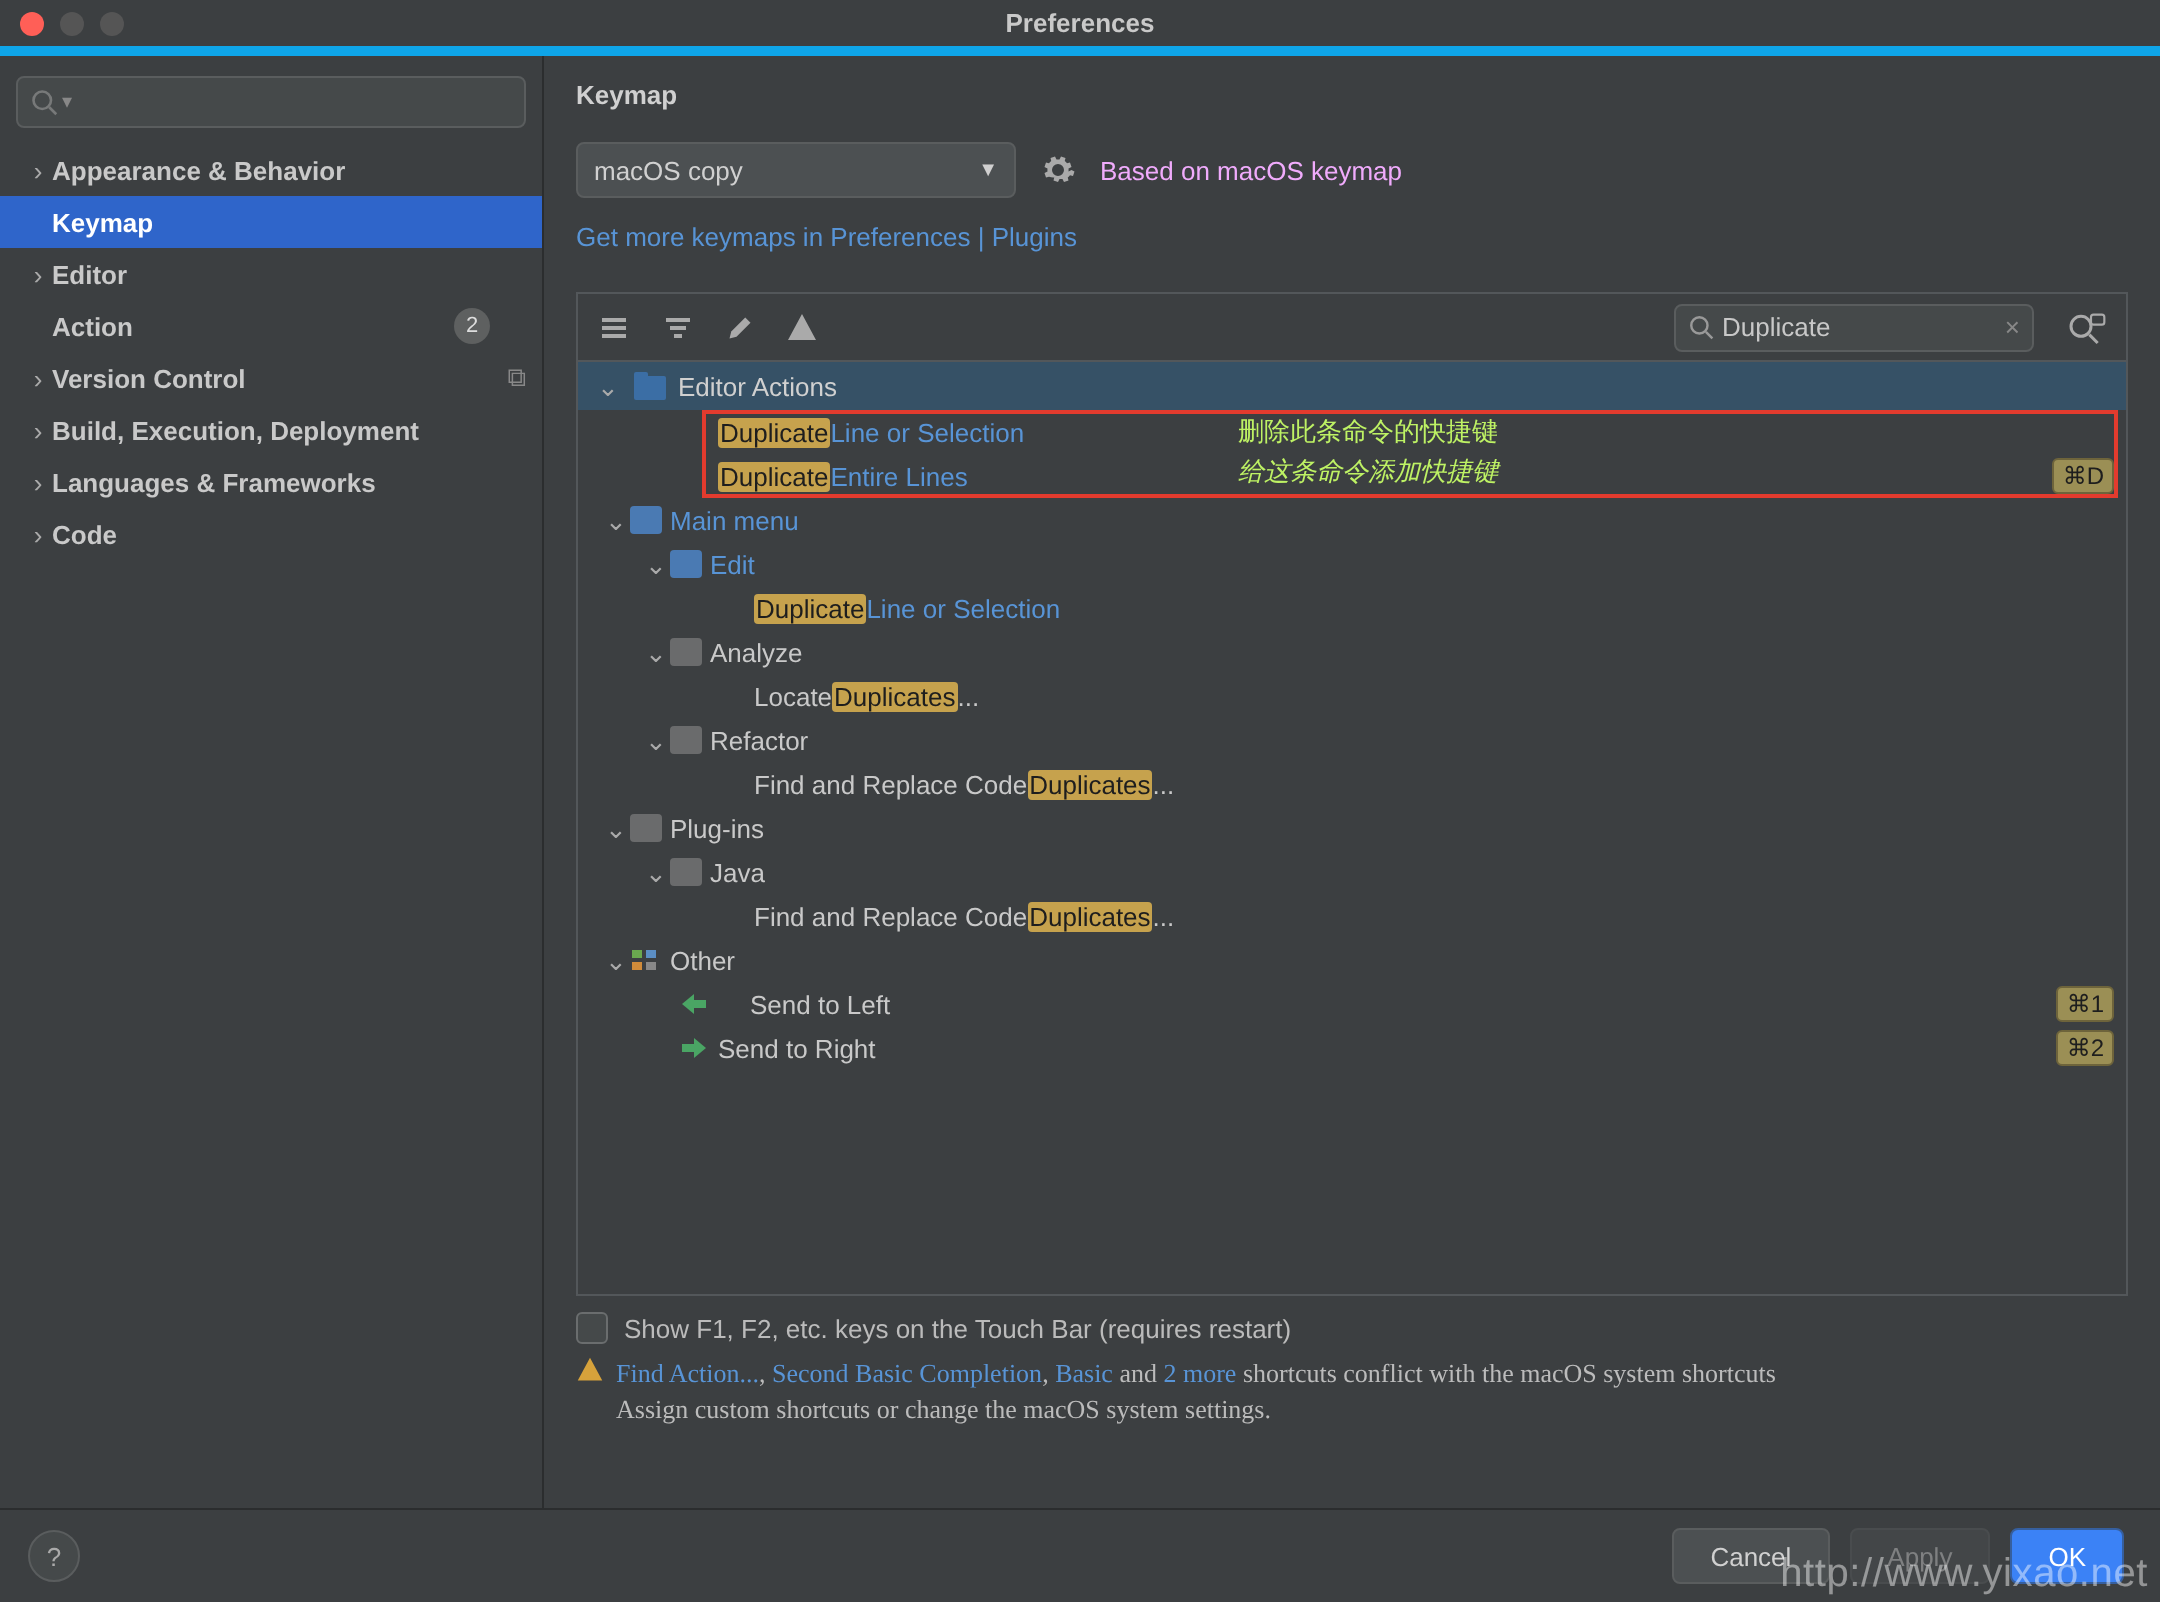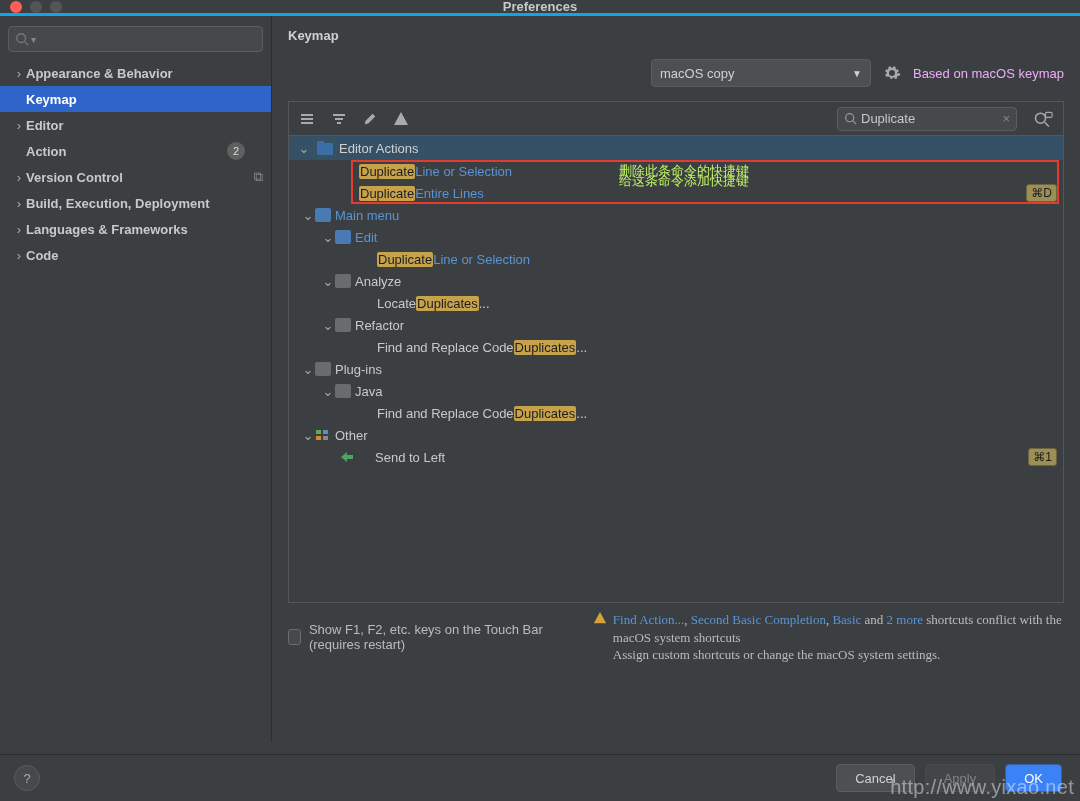--- a/index.html
+++ b/index.html
@@ -7,25 +7,25 @@
     width: 1080px; height: 801px;
     background: #3c3f41;
     font-family: -apple-system, "Helvetica Neue", Arial, sans-serif;
     font-size: 13px;
     color: #bbbbbb;
     overflow: hidden;
     position: relative;
   }
   
   .titlebar {
-    height: 16px;
+    height: 28px;
     background: #3c3f41;
     display: flex; align-items: center;
     padding-left: 10px;
-    border-bottom: 3px solid #0ea5e9;
+    border-bottom: 5px solid #0ea5e9;
     position: relative;
   }
   .traffic-lights { display:flex; gap:8px; }
   .tl { width:12px; height:12px; border-radius:50%; }
   .tl.red{background:#ff5f57;} .tl.yellow{background:#555;} .tl.green{background:#555;}
   .titlebar .title { position:absolute; left:0; right:0; text-align:center; color:#c9c9c9; font-weight:600; font-size:13px;}
   
   .main { display:flex; height: 726px; }
   .sidebar {
     width: 272px; background:#3c3f41;
@@ -70,21 +70,20 @@
     background:#3c3f41;
     position:relative;
   }
   .content-header{
     padding: 12px 16px 0 16px;
     color:#d0d0d0; font-weight:600;
   }
   .keymap-row{
     display:flex; align-items:center; gap:12px;
     padding: 16px 16px 6px 16px;
-    justify-content: flex-end;
   }
   .select{
     width: 220px; height:28px;
     background:#4c5052; border:1px solid #5a5d5e; border-radius:4px;
     display:flex; align-items:center; justify-content:space-between;
     padding:0 8px; color:#d0d0d0;
   }
   .gear{color:#aaa;}
   .based{color:#f0abfc;}
   .link{color:#5894d6; text-decoration:none;}
@@ -142,21 +141,21 @@
   }
   .redbox{
     position:absolute;
     border:2px solid #e33b2e;
     pointer-events:none;
   }
   .anno{color:#bef264; position:absolute; font-size:13px;}
   
   .footer-box{
     margin: 8px 16px 0 16px;
-    display:flex; flex-direction:row; gap:24px;
+    display:flex; flex-direction:column; gap:6px;
   }
   .check-row{display:flex; align-items:center; gap:8px; color:#bbb;}
   .checkbox{width:16px;height:16px;border:1px solid #6a6d6e;border-radius:3px;background:#45494a;}
   .warn-row{display:flex; gap:6px; color:#bbb; line-height:1.35;font-family:Liberation Serif, serif;}
   .warn-icon{color:#d6a23b;}
   .buttons{
     position:absolute; left:0; right:0; bottom:0;
     height:47px;
     border-top:1px solid #2b2d2e;
     display:flex; align-items:center; justify-content:flex-end;
@@ -248,20 +247,21 @@
         <span style="font-size:10px;">▼</span>
       </div>
       <span class="gear">
         <svg width="18" height="18" viewBox="0 0 24 24">
             <path fill="#aaa" d="M12 8a4 4 0 100 8 4 4 0 000-8zm9 4l2 1-1 3-2-.5a8 8 0 01-1.5 1.5l.5 2-3 1-1-2a8 8 0 01-2 0l-1 2-3-1 .5-2A8 8 0 016 16.5L4 17l-1-3 2-1a8 8 0 010-2L3 10l1-3 2 .5A8 8 0 017.5 6L7 4l3-1 1 2a8 8 0 012 0l1-2 3 1-.5 2A8 8 0 0118 7.5l2-.5 1 3-2 1a8 8 0 010 2z"></path>
           </svg>
       </span>
       <span class="based">Based on macOS keymap</span>
     </div>
 
+    <div class="getmore"><span>Get more keymaps in Preferences | Plugins</span></div>
 
     <div class="tree-toolbar">
       <span style="color:#aaa;">
         <svg width="16" height="16" viewBox="0 0 16 16">
             <rect x="2" y="3" width="12" height="2" fill="#aaa"></rect>
             <rect x="2" y="7" width="12" height="2" fill="#aaa"></rect>
             <rect x="2" y="11" width="12" height="2" fill="#aaa"></rect>
           </svg>
       </span>
       <span style="color:#aaa;">
@@ -379,24 +379,32 @@
         <span style="margin-left:4px;">Other</span>
       </div>
       <div class="tnode" style="padding-left:50px;">
         <svg width="16" height="14">
             <path d="M8 2 L2 7 L8 12 Z" fill="#4aa564"></path>
             <rect x="8" y="5" width="6" height="4" fill="#4aa564"></rect>
           </svg>
         <span style="margin-left:20px;">Send to Left</span>
         <span class="shortcut">⌘1</span>
       </div>
+      <div class="tnode" style="padding-left:50px;">
+        <svg width="16" height="14">
+            <path d="M8 2 L14 7 L8 12 Z" fill="#4aa564"></path>
+            <rect x="2" y="5" width="6" height="4" fill="#4aa564"></rect>
+          </svg>
+        <span style="margin-left:4px;">Send to Right</span>
+        <span class="shortcut">⌘2</span>
+      </div>
 
       <div class="redbox" style="left:62px; top:24px; right:4px; height:44px;"></div>
       <div class="anno" style="left:330px; top:26px;">删除此条命令的快捷键</div>
-      <div class="anno" style="left:330px; top:36px;">给这条命令添加快捷键</div>
+      <div class="anno" style="left:330px; top:46px;font-style:italic;">给这条命令添加快捷键</div>
     </div>
 
     <div class="footer-box">
       <div class="check-row">
         <span class="checkbox"></span>
         <span>Show F1, F2, etc. keys on the Touch Bar (requires restart)</span>
       </div>
       <div class="warn-row">
         <span class="warn-icon">
           <svg width="14" height="14" viewBox="0 0 16 16">

